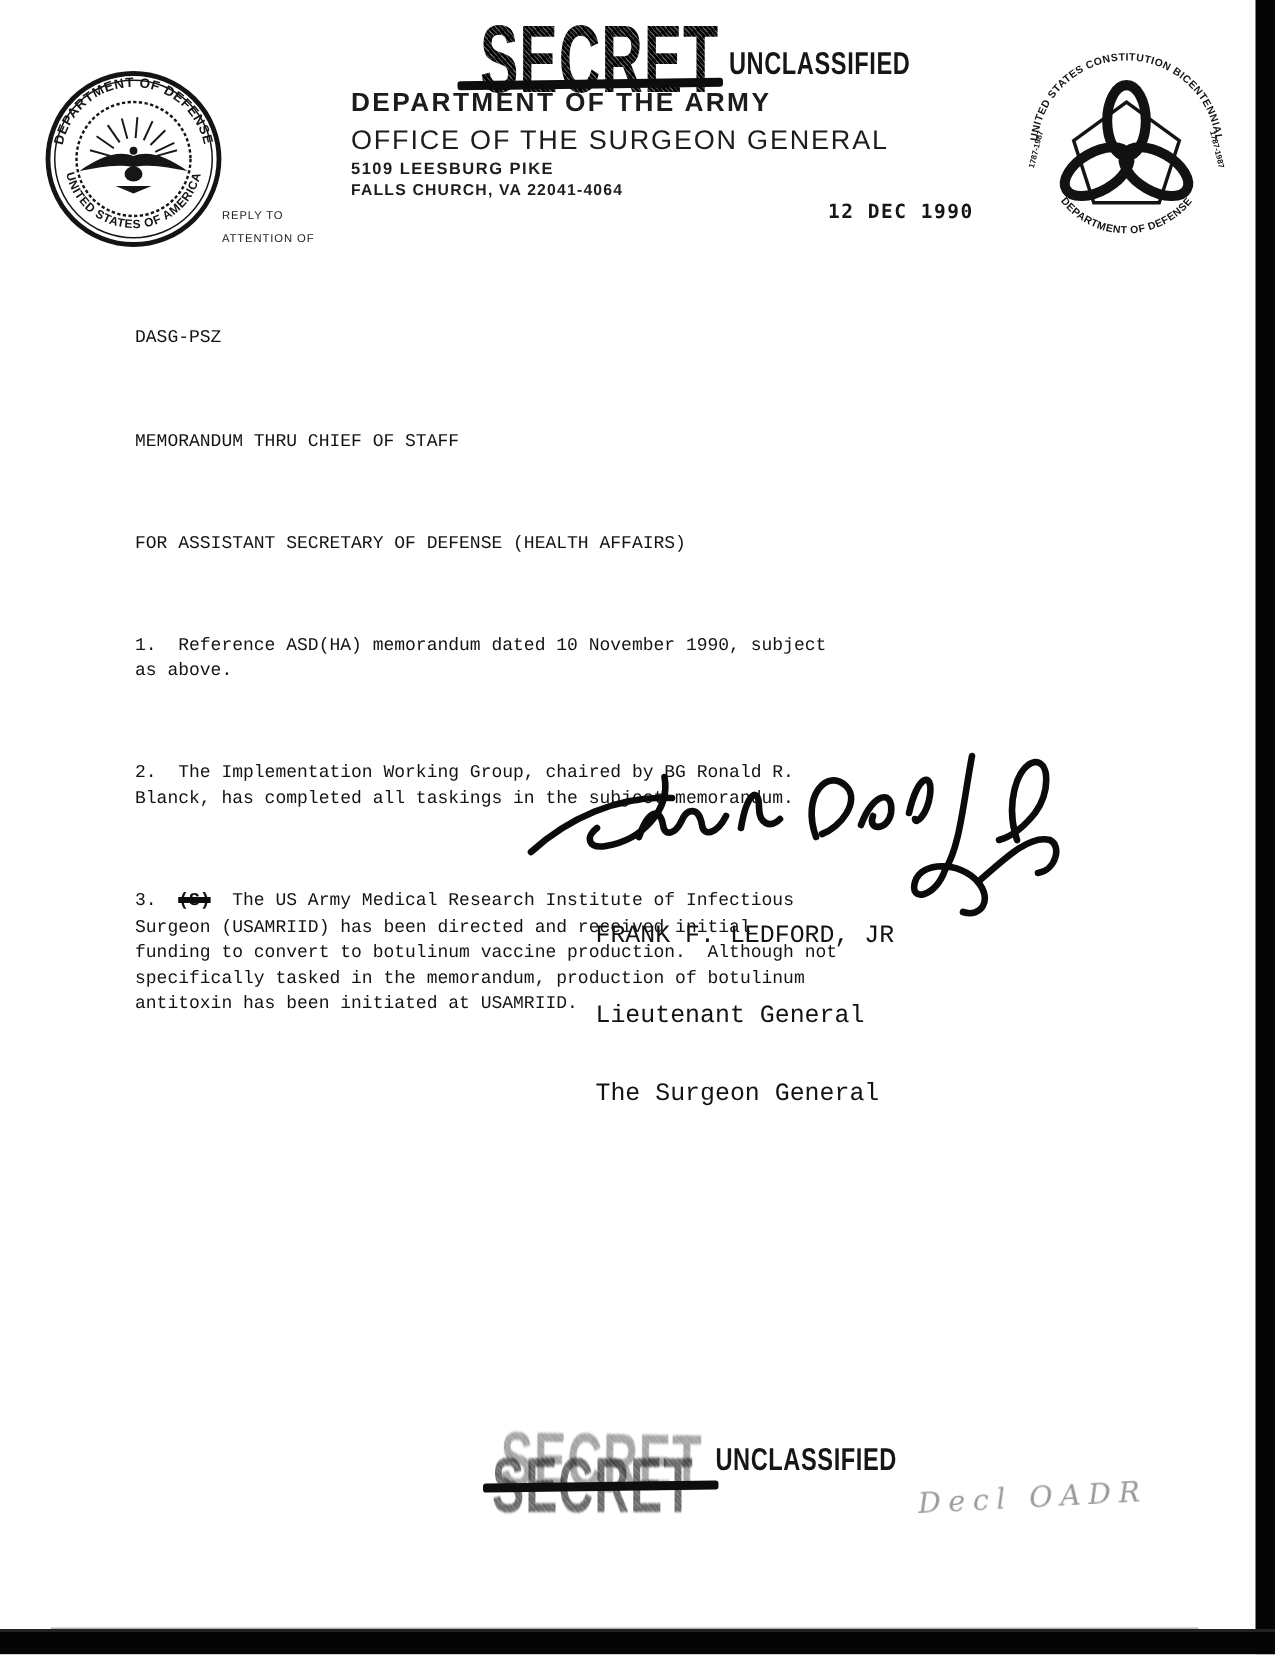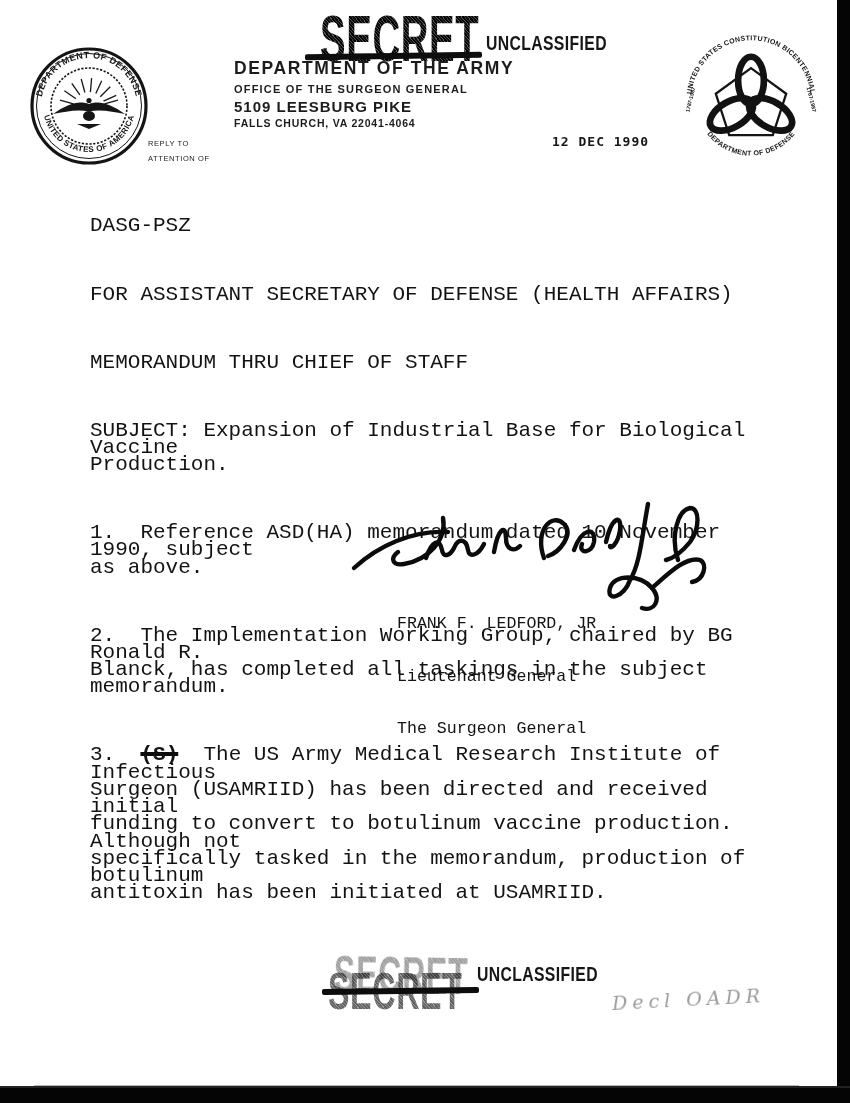--- a/index.html
+++ b/index.html
@@ -39,39 +39,39 @@
   .unclassified.bottom{left:477px;top:962px;}
   .handwritten-note{
     position:absolute;left:612px;top:988px;
     font-family:"DejaVu Serif",serif;font-style:italic;
     font-size:19px;letter-spacing:5px;color:#9b9b9b;
     transform:rotate(-3deg);filter:blur(.4px);white-space:nowrap;
   }
   
   .letterhead{position:absolute;left:234px;top:58px;width:370px;color:#1c1c1c;}
   .lh1{font-weight:bold;font-size:17.5px;letter-spacing:1.6px;margin-bottom:4px;}
-  .lh2{font-weight:bold;font-size:11px;letter-spacing:1.2px;margin-bottom:3px;}
-  .lh3{font-weight:bold;font-size:15px;letter-spacing:1px;margin-bottom:2px;}
+  .lh2{font-weight:normal;font-size:18px;letter-spacing:1.2px;margin-bottom:3px;}
+  .lh3{font-weight:bold;font-size:11px;letter-spacing:1px;margin-bottom:2px;}
   .lh4{font-weight:bold;font-size:10.5px;letter-spacing:.8px;}
   .reply-to{position:absolute;left:148px;top:136px;font-size:7.5px;font-weight:normal;letter-spacing:.6px;line-height:15px;color:#222;}
   .date-stamp{
     position:absolute;left:552px;top:134px;
     font-family:"DejaVu Sans Mono",monospace;font-weight:bold;font-size:13px;
     letter-spacing:1px;color:#161616;filter:blur(.3px);white-space:nowrap;
   }
   
   .seal{position:absolute;}
   .seal.left{left:26px;top:46px;width:126px;height:120px;}
   .seal.right{left:682px;top:30px;width:138px;height:140px;}
   .seal text{font-family:"Liberation Sans",sans-serif;font-weight:bold;fill:#151515;}
   
   .body-text{
     position:absolute;left:90px;top:183px;width:700px;
     font-family:"Liberation Mono","DejaVu Sans Mono",monospace;
-    font-size:21px;line-height:17.2px;color:#131313;
+    font-size:12px;line-height:17.2px;color:#131313;
     white-space:pre-wrap;
   }
   .blk{margin:0 0 16.5px 0;}
   .struck{font-weight:bold;text-decoration:line-through;text-decoration-thickness:3.5px;text-decoration-color:#0d0d0d;}
   
   .signature-svg{position:absolute;left:348px;top:496px;width:365px;height:150px;z-index:3;}
   .sig-block{
     position:absolute;left:397px;top:580px;
     font-family:Liberation Mono, monospace;
     font-size:16.6px;line-height:17.5px;color:#131313;white-space:pre;z-index:2;
@@ -149,24 +149,22 @@
     <polygon points="67,36 101.2,60.9 88.2,101.1 45.8,101.1 32.8,60.9" fill="none" stroke="#141414" stroke-width="2.2"></polygon>
     <g fill="none" stroke="#121212" stroke-width="6.5">
       <ellipse cx="67" cy="48" rx="12.5" ry="23"></ellipse>
       <ellipse cx="67" cy="48" rx="12.5" ry="23" transform="rotate(120 67 70)"></ellipse>
       <ellipse cx="67" cy="48" rx="12.5" ry="23" transform="rotate(240 67 70)"></ellipse>
     </g>
   </svg>
 
   <div class="body-text">
     <div class="blk">DASG-PSZ</div>
+    <div class="blk">MEMORANDUM THRU CHIEF OF STAFF</div>
     <div class="blk">FOR ASSISTANT SECRETARY OF DEFENSE (HEALTH AFFAIRS)</div>
-    <div class="blk">MEMORANDUM THRU CHIEF OF STAFF</div>
-    <div class="blk">SUBJECT: Expansion of Industrial Base for Biological Vaccine
-Production.</div>
     <div class="blk">1.  Reference ASD(HA) memorandum dated 10 November 1990, subject
 as above.</div>
     <div class="blk">2.  The Implementation Working Group, chaired by BG Ronald R.
 Blanck, has completed all taskings in the subject memorandum.</div>
     <div class="blk"><span>3.  </span><span class="struck">(S)</span><span>  The US Army Medical Research Institute of Infectious
 Surgeon (USAMRIID) has been directed and received initial
 funding to convert to botulinum vaccine production.  Although not
 specifically tasked in the memorandum, production of botulinum
 antitoxin has been initiated at USAMRIID.</span></div>
   </div>

